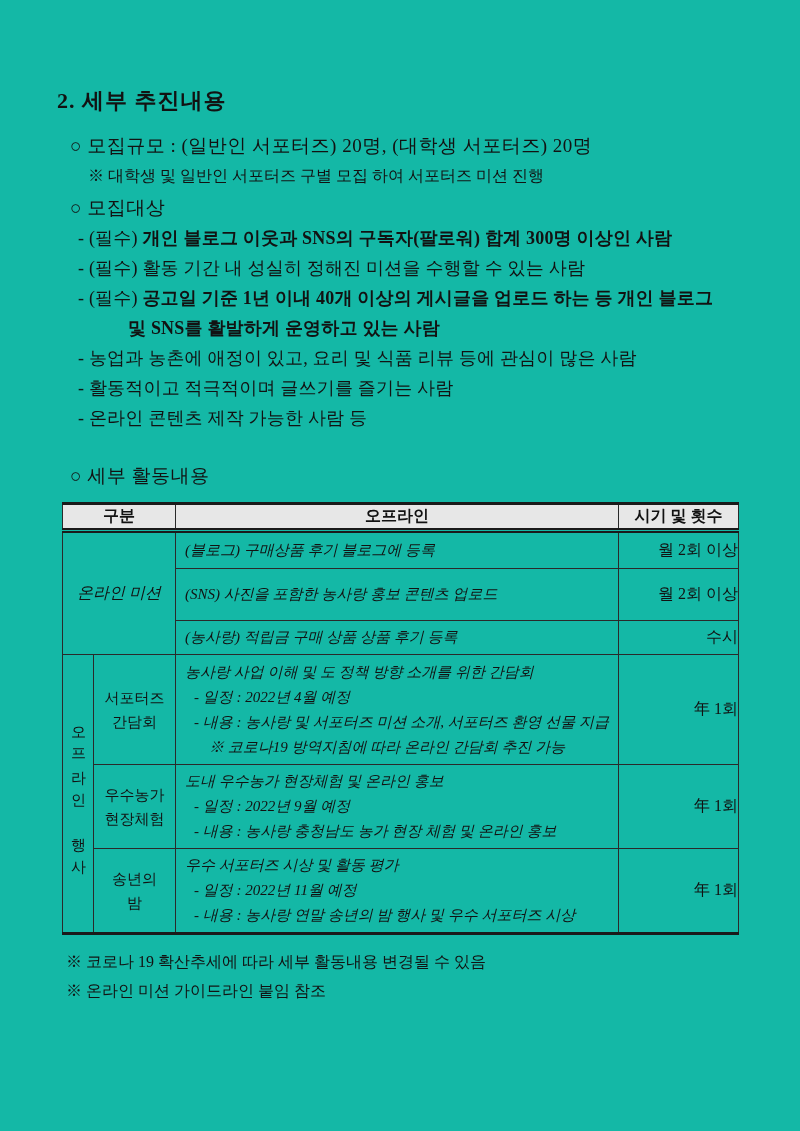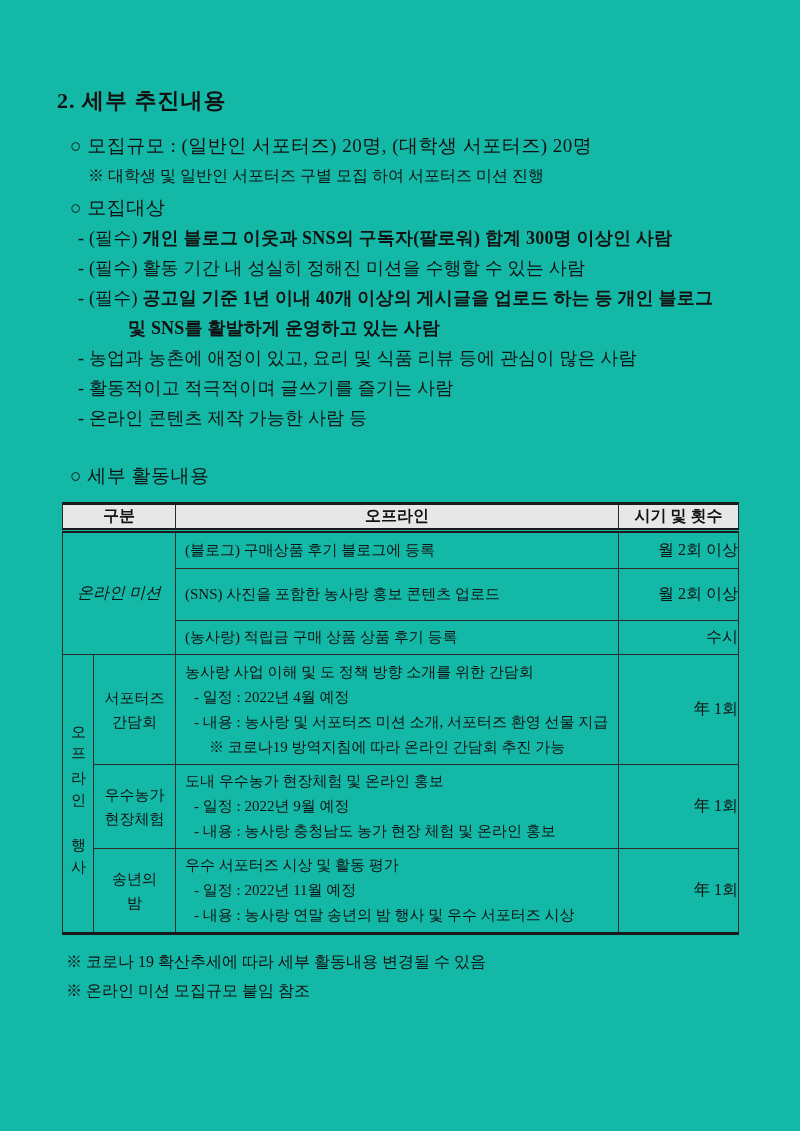--- a/index.html
+++ b/index.html
@@ -83,21 +83,21 @@
     vertical-align: middle;
     font-size: 15px;
     line-height: 24px;
   }
   td.subcat div { white-space: nowrap; }
   td.content {
     font-size: 15px;
     vertical-align: middle;
     padding: 4px 6px 4px 9px;
   }
-  td.content .ln { line-height: 25px; white-space: nowrap; }
+  td.content .ln { line-height: 25px; white-space: nowrap; font-style: italic; }
   td.content .ln-sub { padding-left: 9px; }
   td.content .ln-note { padding-left: 24px; }
   td.freq {
     text-align: right;
     vertical-align: middle;
     font-size: 16px;
     white-space: nowrap;
   }
   tr.r-h1 { height: 38px; }
   tr.r-h2 { height: 52px; }
@@ -218,16 +218,16 @@
           <div class="ln ln-sub">- 일정 : 2022년 11월 예정</div>
           <div class="ln ln-sub">- 내용 : 농사랑 연말 송년의 밤 행사 및 우수 서포터즈 시상</div>
         </td>
         <td class="freq">年 1회</td>
       </tr>
     </tbody>
   </table>
 
   <div class="footnotes">
     <div>※ 코로나 19 확산추세에 따라 세부 활동내용 변경될 수 있음</div>
-    <div>※ 온라인 미션 모집규모 붙임 참조</div>
+    <div>※ 온라인 미션 가이드라인 붙임 참조</div>
   </div>
 
 </div>
 
 </body></html>

